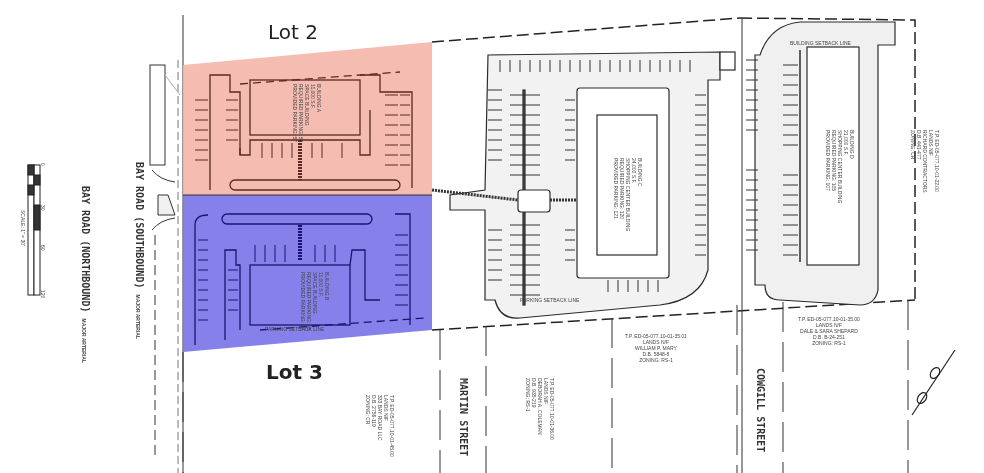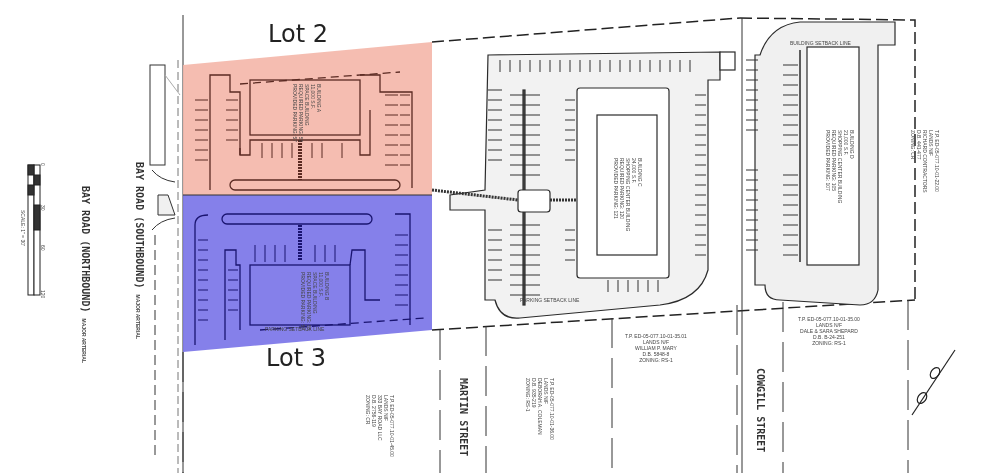--- a/index.html
+++ b/index.html
@@ -1,18 +1,18 @@
 <!DOCTYPE html>
 <html><head>
 <meta charset="utf-8">
 <style>
   html,body{margin:0;padding:0;background:#ffffff;}
   body{width:984px;height:473px;overflow:hidden;position:relative;font-family:"Liberation Sans",sans-serif;}
   #plan{position:absolute;left:0;top:0;width:984px;height:473px;}
-  .lotlabel{position:absolute;font-family:"DejaVu Sans",sans-serif;font-size:24px;color:#222;}
+  .lotlabel{position:absolute;font-family:"DejaVu Sans",sans-serif;font-size:20px;color:#222;}
   .rot{position:absolute;transform-origin:left top;transform:rotate(90deg);white-space:nowrap;color:#333;}
   .street{font-family:"DejaVu Sans Mono",monospace;font-weight:bold;font-size:10px;letter-spacing:0px;}
   .tiny{font-size:5px;line-height:6px;font-family:"Liberation Sans",sans-serif;color:#444;}
 </style>
 </head>
 <body>
 
 <svg id="plan" viewBox="0 0 984 473" xmlns="http://www.w3.org/2000/svg">
   <defs>
     <pattern id="stall" width="1" height="8" patternUnits="userSpaceOnUse"></pattern>
@@ -292,21 +292,21 @@
     <rect x="28" y="165" width="6" height="130"></rect>
     <rect x="34" y="165" width="6" height="130"></rect>
     <rect x="28" y="165" width="6" height="10" fill="#333"></rect>
     <rect x="34" y="175" width="6" height="10" fill="#333"></rect>
     <rect x="28" y="185" width="6" height="10" fill="#333"></rect>
     <rect x="34" y="205" width="6" height="25" fill="#333"></rect>
   </g>
 </svg>
 
 <div class="lotlabel" style="left:268px;top:20px;">Lot 2</div>
-<div class="lotlabel" style="left:266px;top:344px;">Lot 3</div>
+<div class="lotlabel" style="left:266px;top:360px;font-weight:bold;">Lot 3</div>
 
 <div class="rot street" style="left:145px;top:162px;">
   <span>BAY ROAD (SOUTHBOUND)</span>
   <span class="tiny">MAJOR ARTERIAL</span>
 </div>
 <div class="rot street" style="left:91px;top:186px;">
   <span>BAY ROAD (NORTHBOUND)</span>
   <span class="tiny">MAJOR ARTERIAL</span>
 </div>
 <div class="rot street" style="left:469px;top:378px;">MARTIN STREET</div>

